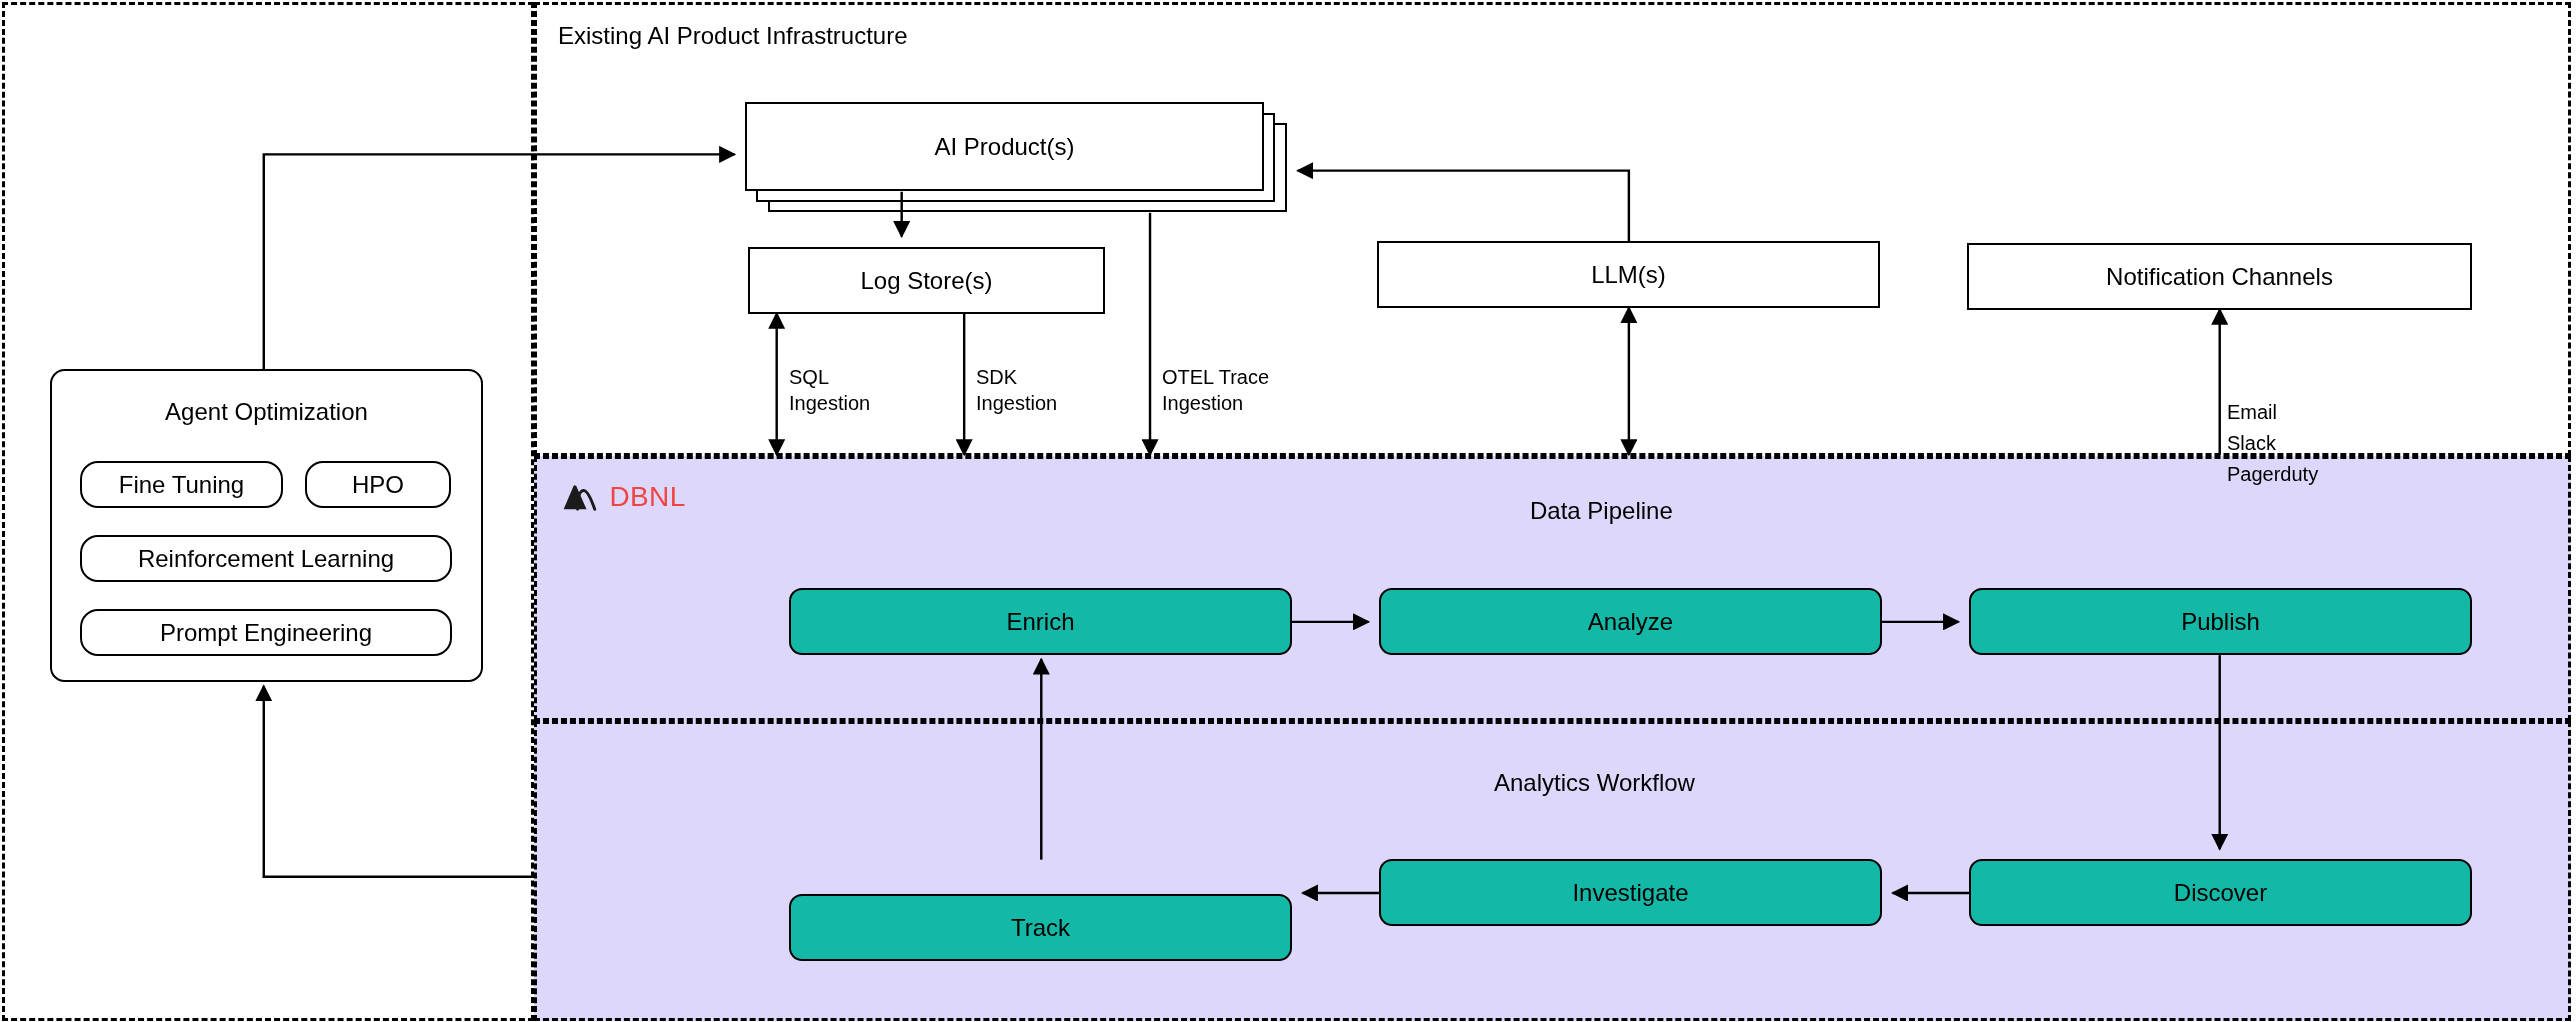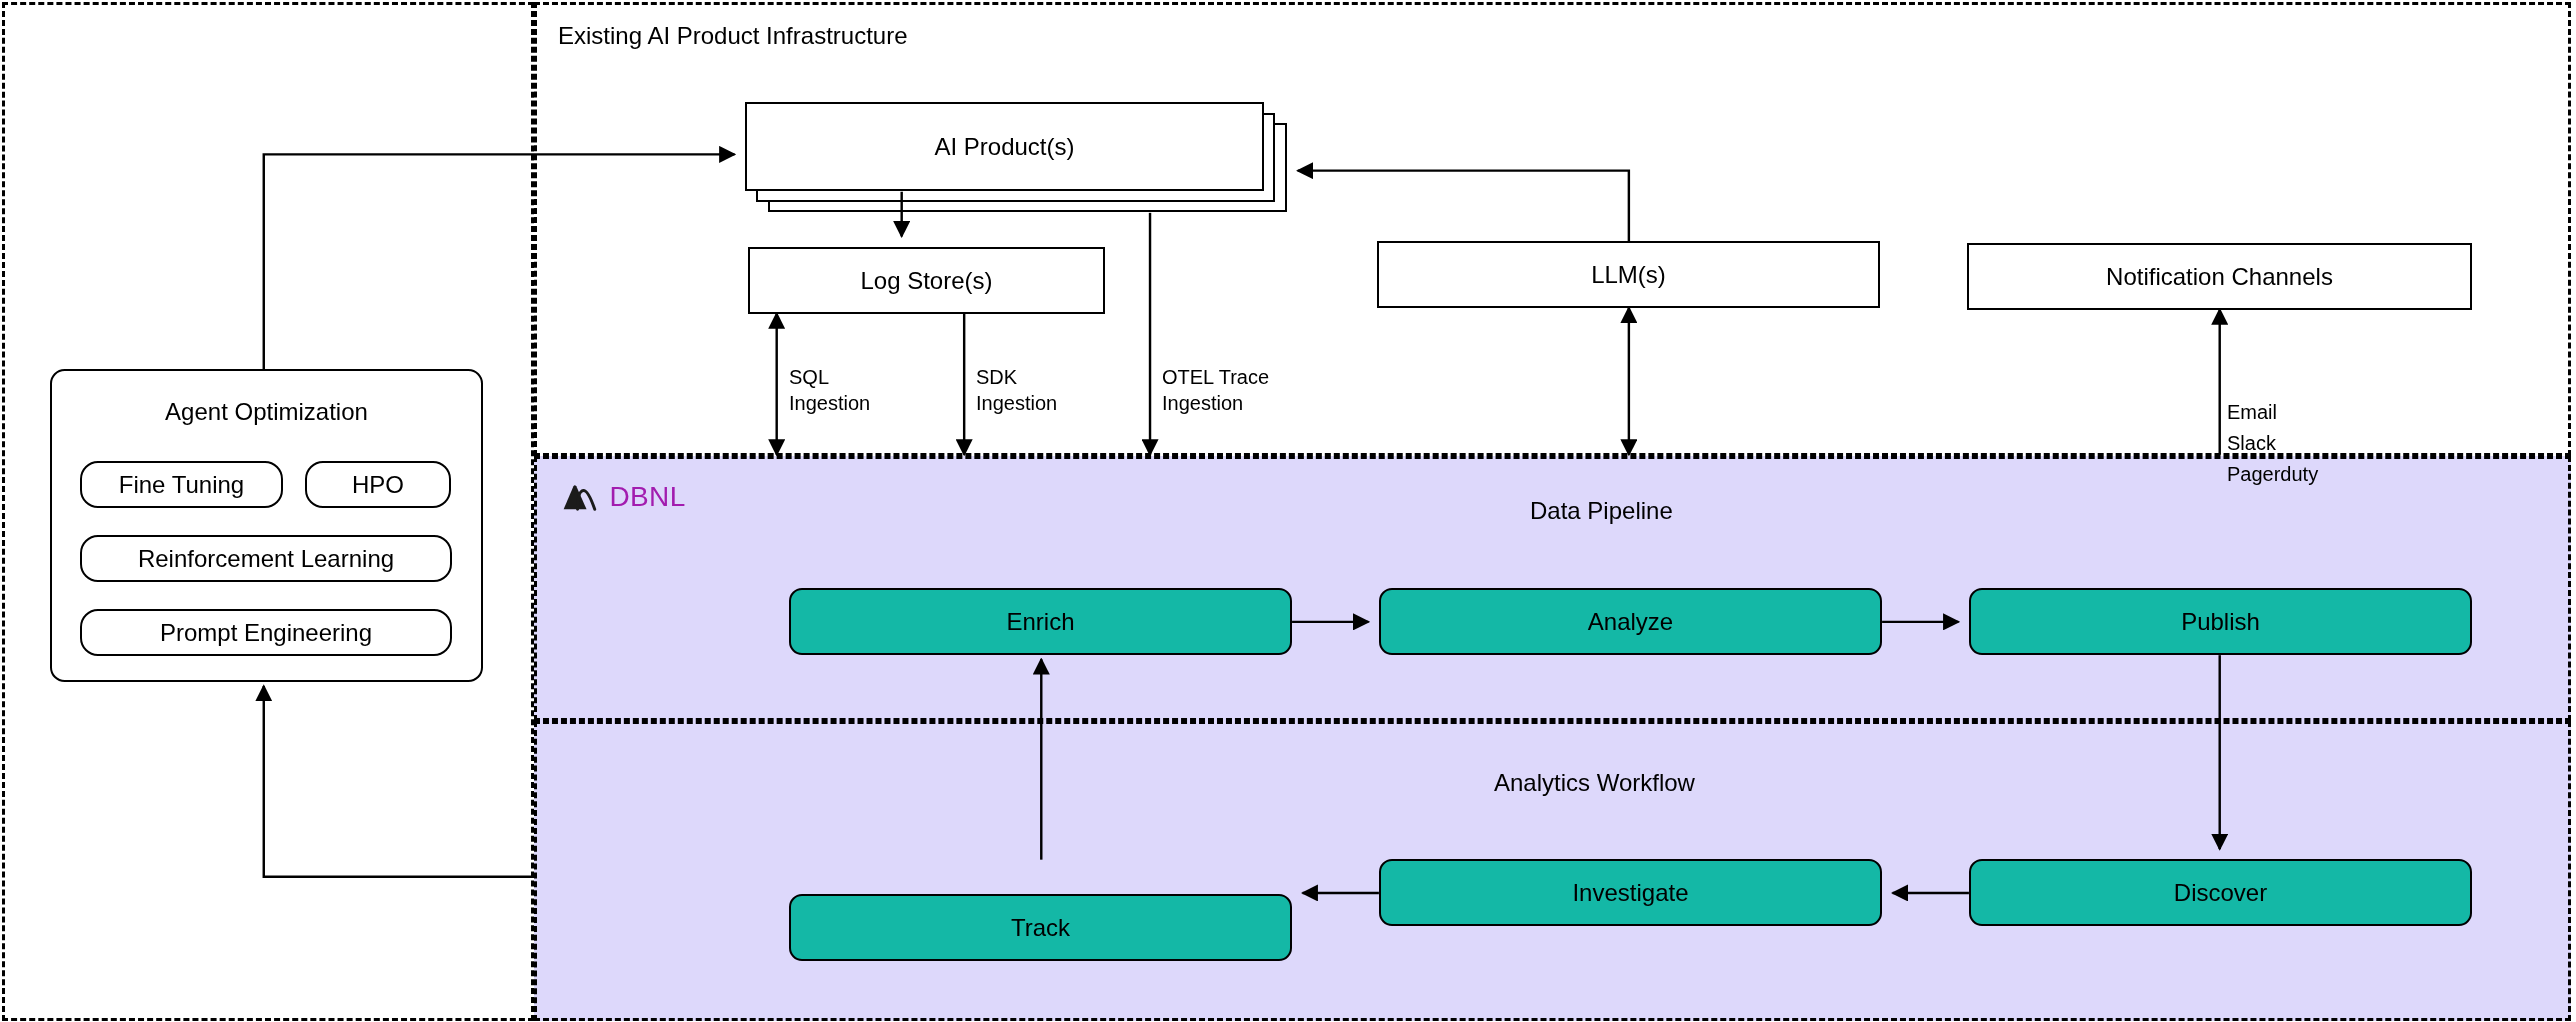--- a/index.html
+++ b/index.html
@@ -125,21 +125,21 @@
 
   
   .brand {
     position: absolute;
     display: flex;
     align-items: center;
     gap: 11.4px;
   }
   .brand-text {
     font-size: 28px;
-    color: #a21caf;
+    color: #ef4444;
     letter-spacing: 0.4px;
   }
 </style>
 </head>
 <body>
 
 <div id="canvas">
 
   <div class="region region-dashed" style="left:1.6px; top:1.6px; width:532px; height:1019px;"></div>
 

